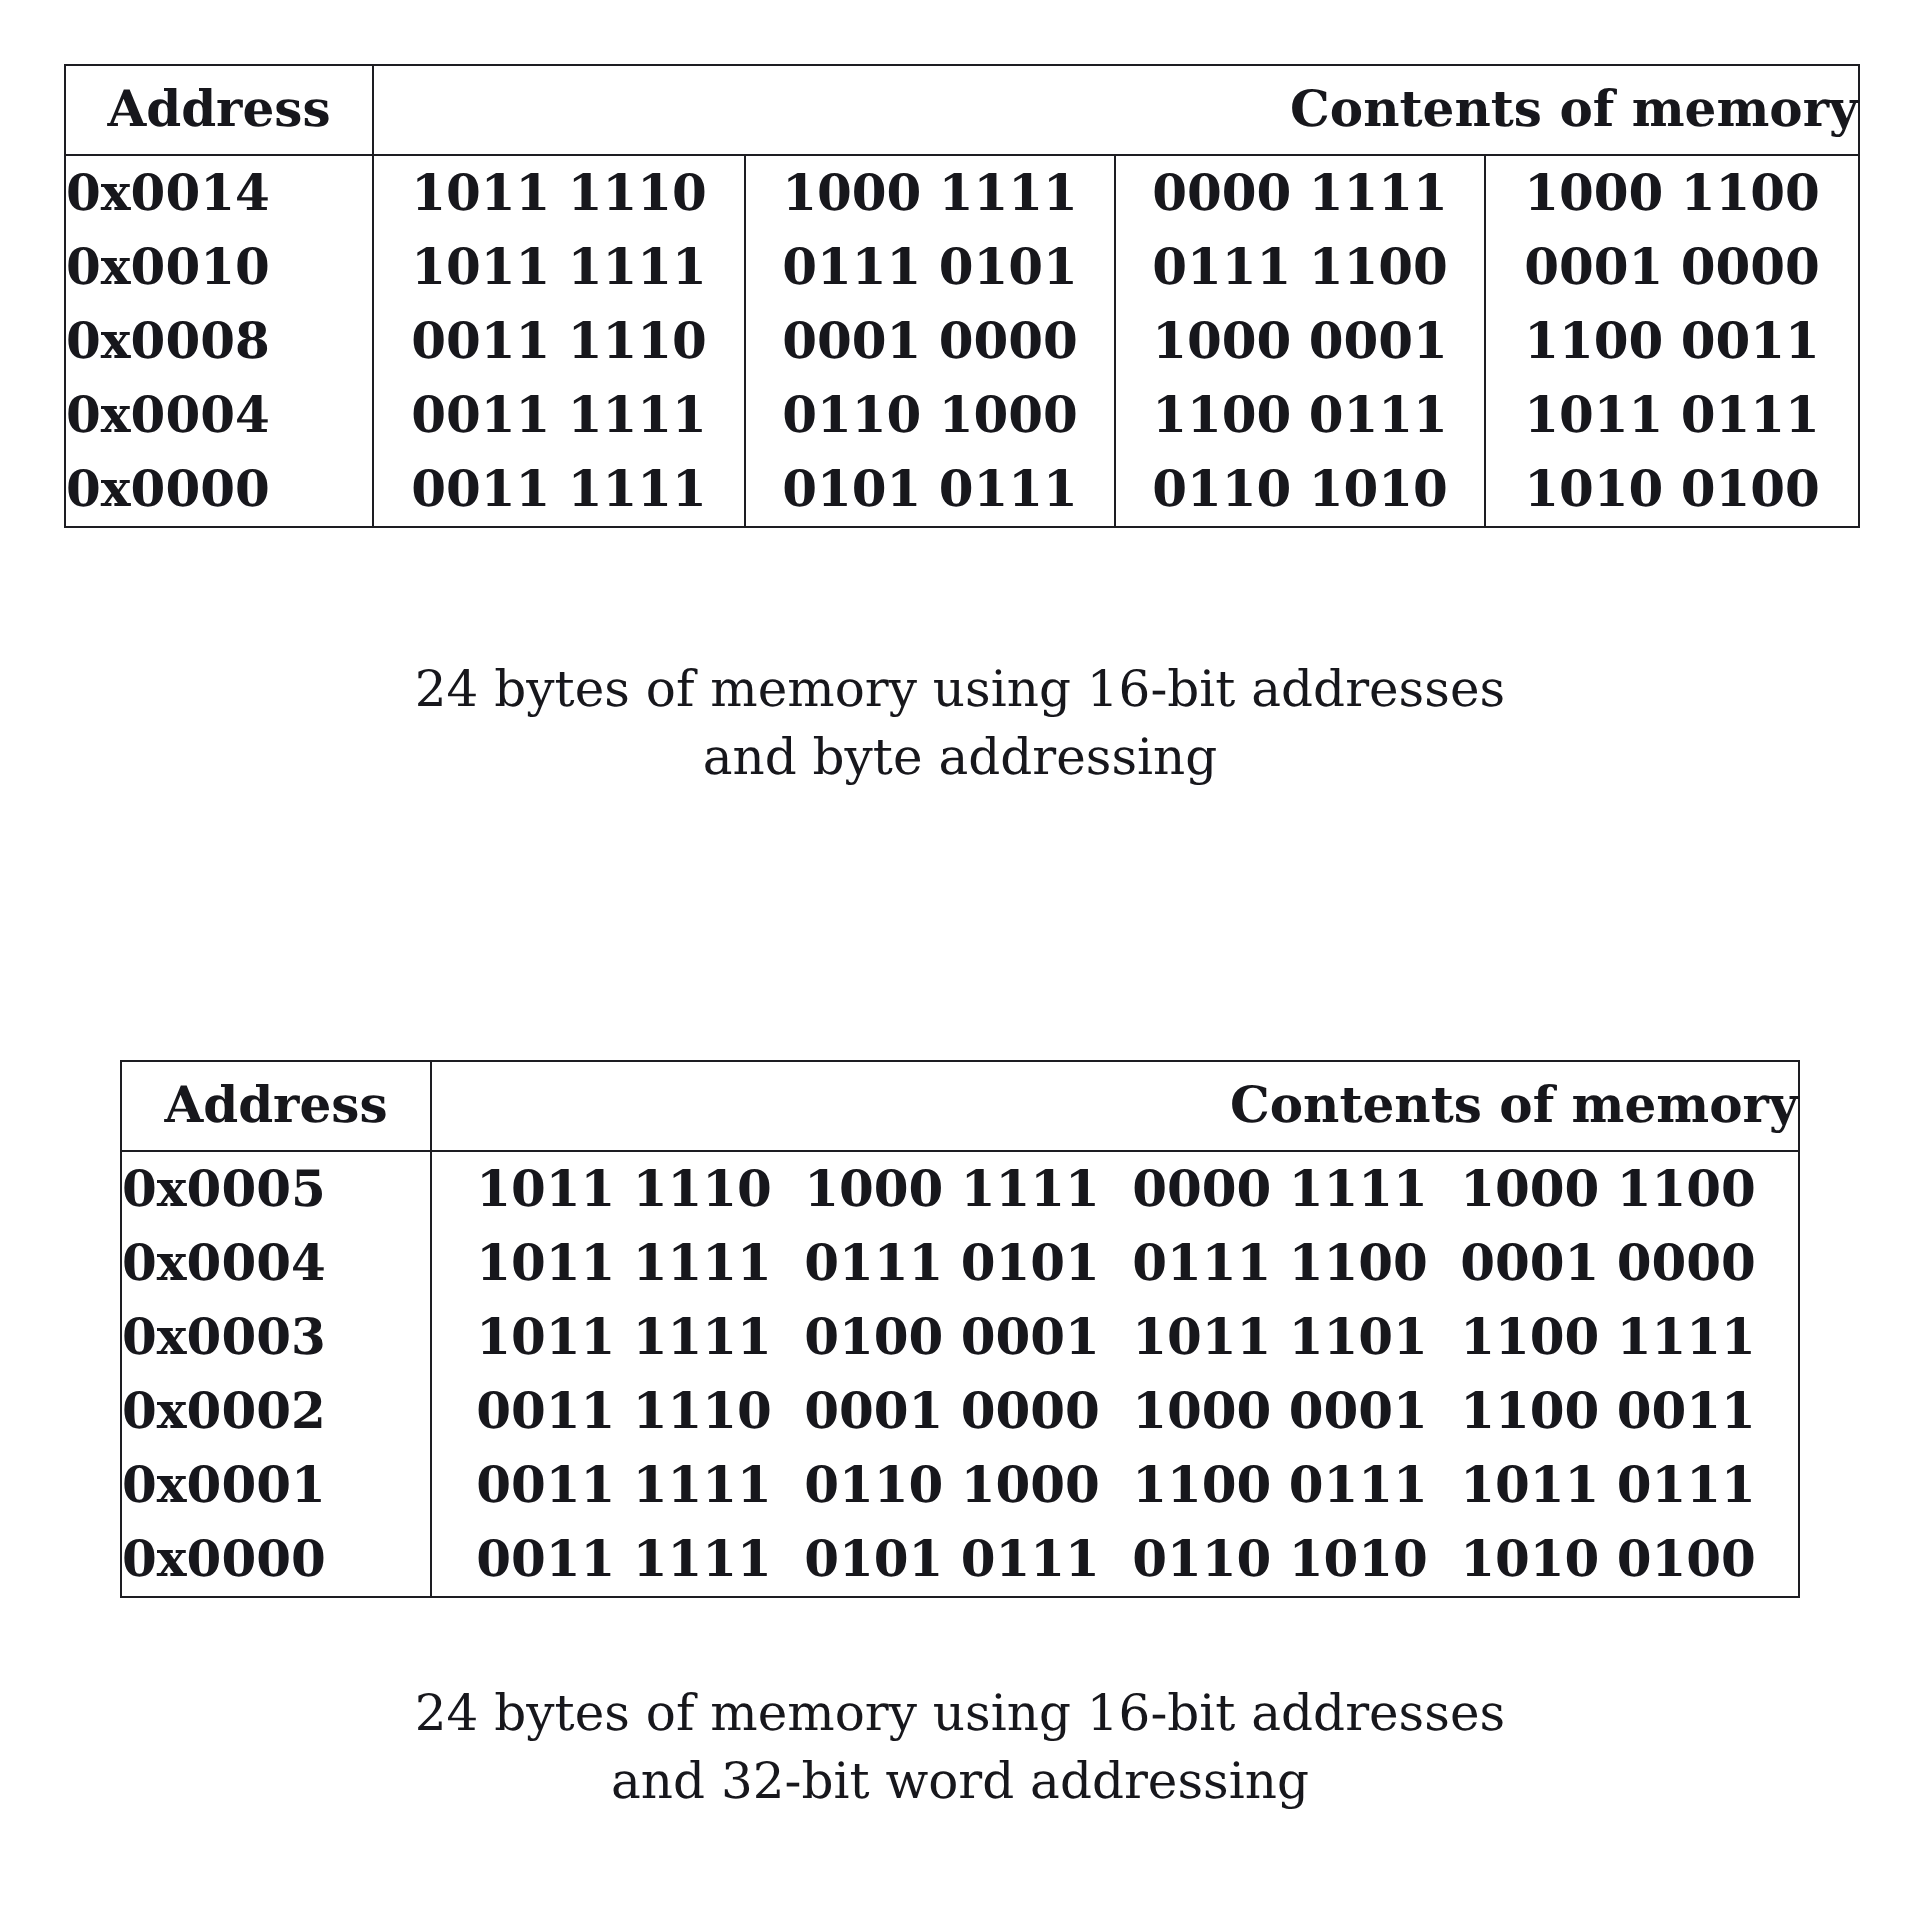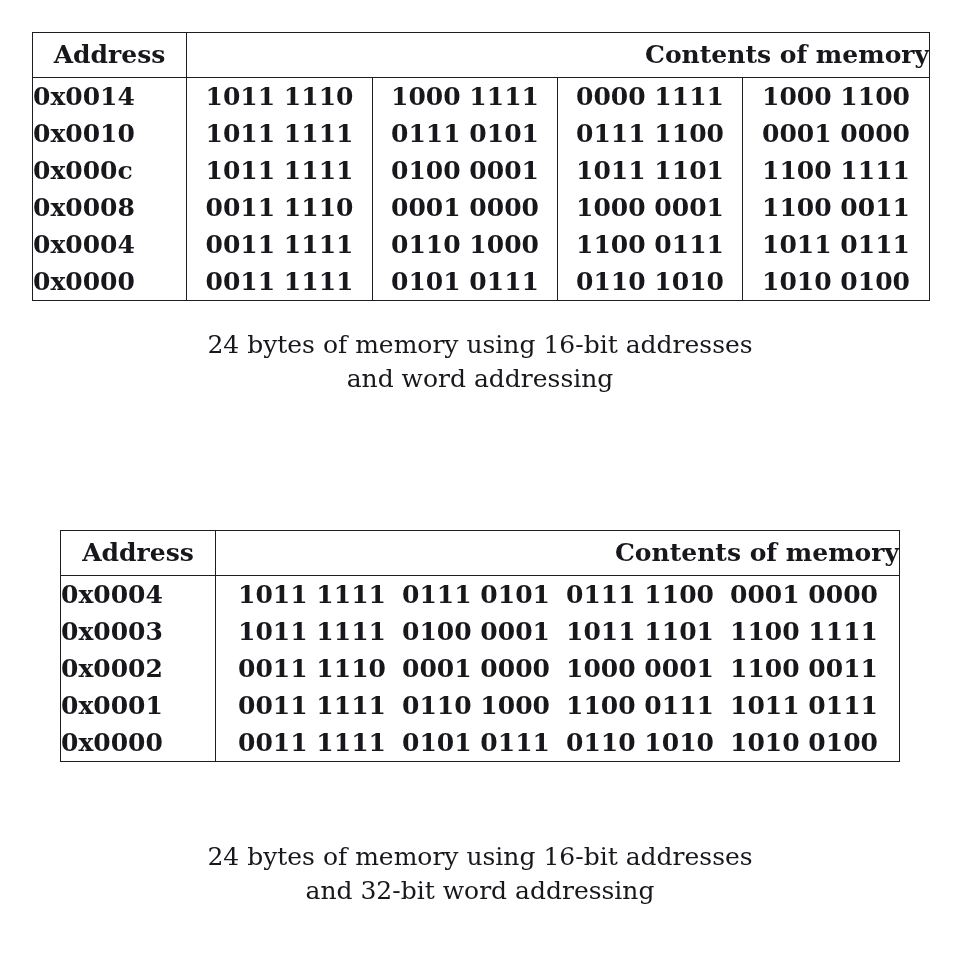--- a/index.html
+++ b/index.html
@@ -140,27 +140,20 @@
         <td class="td-byte">1000 1100</td>
       </tr>
       <tr>
         <td class="td-address">0x0010</td>
         <td class="td-byte">1011 1111</td>
         <td class="td-byte">0111 0101</td>
         <td class="td-byte">0111 1100</td>
         <td class="td-byte">0001 0000</td>
       </tr>
       <tr>
-        <td class="td-address">0x000c</td>
-        <td class="td-byte">1011 1111</td>
-        <td class="td-byte">0100 0001</td>
-        <td class="td-byte">1011 1101</td>
-        <td class="td-byte">1100 1111</td>
-      </tr>
-      <tr>
         <td class="td-address">0x0008</td>
         <td class="td-byte">0011 1110</td>
         <td class="td-byte">0001 0000</td>
         <td class="td-byte">1000 0001</td>
         <td class="td-byte">1100 0011</td>
       </tr>
       <tr>
         <td class="td-address">0x0004</td>
         <td class="td-byte">0011 1111</td>
         <td class="td-byte">0110 1000</td>
@@ -172,39 +165,45 @@
         <td class="td-byte">0011 1111</td>
         <td class="td-byte">0101 0111</td>
         <td class="td-byte">0110 1010</td>
         <td class="td-byte">1010 0100</td>
       </tr>
     </tbody>
   </table>
 
   <div class="caption" id="caption-byte-addressing">
     <span class="caption-line">24 bytes of memory using 16-bit addresses</span>
-    <span class="caption-line">and word addressing</span>
+    <span class="caption-line">and byte addressing</span>
   </div>
 </div>
 
 <div class="figure" id="figure-word-addressing">
 
   <table class="mem-table" id="memory-table-word">
     <colgroup>
       <col class="c-addr">
         <col class="c-body">
     </colgroup>
     <thead>
       <tr class="hdr-row">
         <th class="th-address">Address</th>
         <th class="th-contents">Contents of memory</th>
       </tr>
     </thead>
     <tbody>
       <tr>
+        <td class="td-address">0x0005</td>
+        <td class="td-words">
+          <span class="word-group">1011 1110</span><span class="word-group">1000 1111</span><span class="word-group">0000 1111</span><span class="word-group">1000 1100</span>
+        </td>
+      </tr>
+      <tr>
         <td class="td-address">0x0004</td>
         <td class="td-words">
           <span class="word-group">1011 1111</span><span class="word-group">0111 0101</span><span class="word-group">0111 1100</span><span class="word-group">0001 0000</span>
         </td>
       </tr>
       <tr>
         <td class="td-address">0x0003</td>
         <td class="td-words">
           <span class="word-group">1011 1111</span><span class="word-group">0100 0001</span><span class="word-group">1011 1101</span><span class="word-group">1100 1111</span>
         </td>

